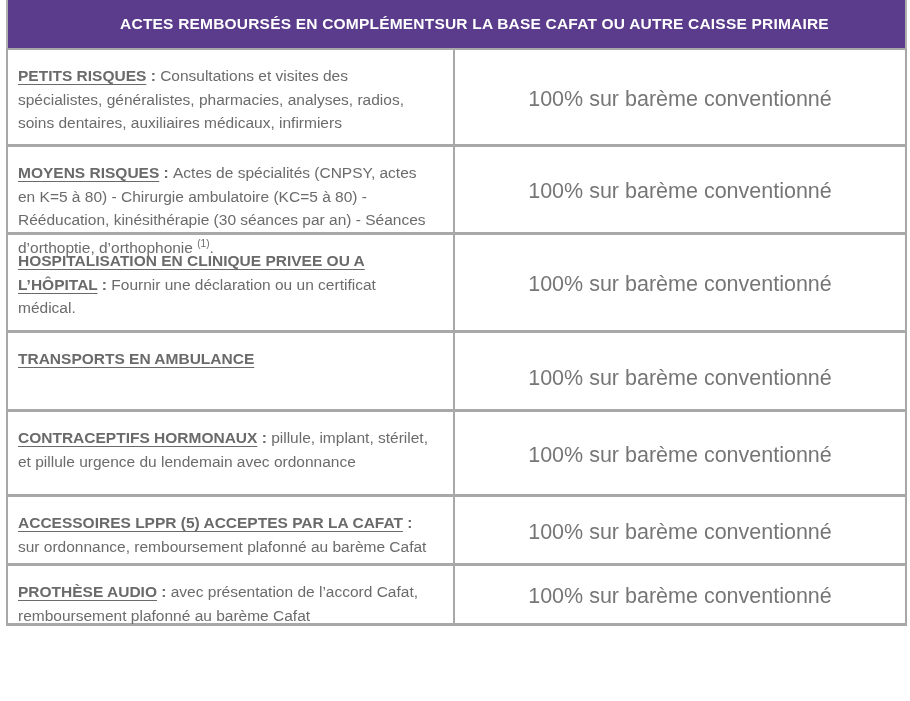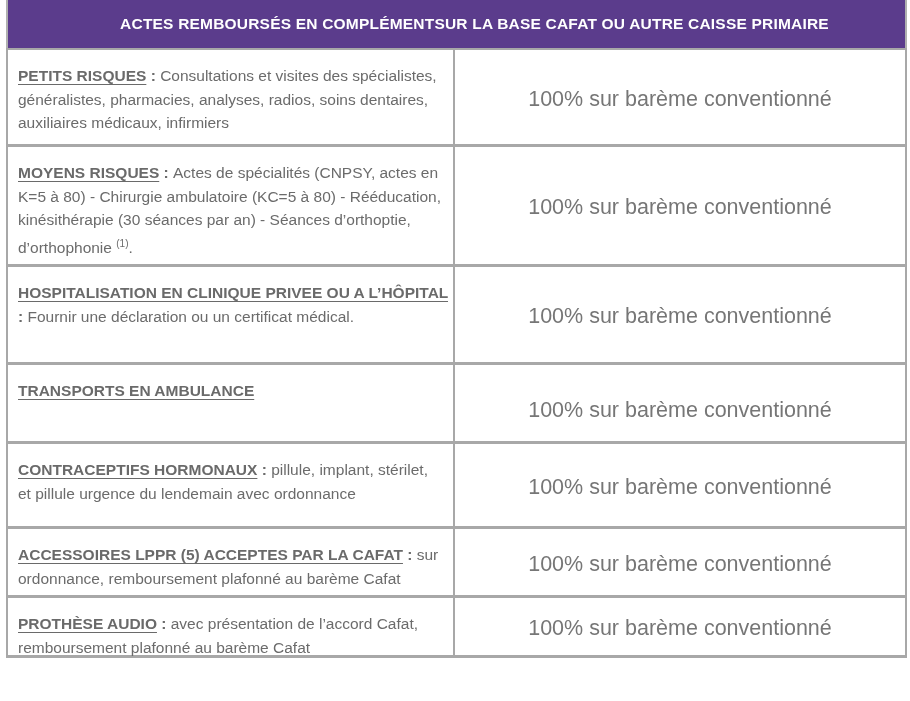--- a/index.html
+++ b/index.html
@@ -1,21 +1,21 @@
 <!DOCTYPE html>
 <html><head>
 <meta charset="utf-8">
 <style>
   html, body { margin:0; padding:0; background:#ffffff; }
   body { width:910px; height:701px; position:relative; overflow:hidden; font-family:"Liberation Sans", "DejaVu Sans", sans-serif; }
   .tbl { position:absolute; left:6px; top:0; width:901px; }
   .header { height:48px; background:#5b3c8c; color:#ffffff; display:flex; align-items:center; justify-content:center; font-weight:bold; font-size:15.5px; letter-spacing:0.2px; border-left:2px solid #b0b0b0; border-right:2px solid #b0b0b0; box-sizing:border-box;padding-left:36px; }
   .row { display:flex; border-left:2px solid #a8a8a8; border-right:2px solid #a8a8a8; border-bottom:3px solid #a8a8a8; box-sizing:border-box; }
   .row.first { border-top:2px solid #a8a8a8; }
-  .cell-left { width:447px; box-sizing:border-box; padding:14px 2px 10px 10px; border-right:2px solid #a8a8a8; color:#6b6b6b; font-size:15.5px; line-height:23.5px; }
+  .cell-left { width:447px; box-sizing:border-box; padding:14px 25px 10px 10px; border-right:2px solid #a8a8a8; color:#6b6b6b; font-size:15.5px; line-height:23.5px; }
   .cell-right { flex:1; display:flex; align-items:center; justify-content:center; color:#767676; font-weight:normal; font-size:21.5px; padding-top:4px; }
   .label { font-weight:bold; color:#6a6a6a; text-decoration:underline; text-underline-offset:3px; }
   .sep { font-weight:bold; }
   sup { font-size:10px; }
 </style>
 </head>
 <body>
 
 <div class="tbl">
   <div class="header">
@@ -24,21 +24,21 @@
 
   <div class="row first" style="height:99px">
     <div class="cell-left">
       <span class="label">PETITS RISQUES</span><span class="sep"> : </span><span>Consultations et visites des spécialistes, généralistes, pharmacies, analyses, radios, soins dentaires, auxiliaires médicaux, infirmiers</span>
     </div>
     <div class="cell-right">
       <span>100% sur barème conventionné</span>
     </div>
   </div>
 
-  <div class="row" style="height:120px">
+  <div class="row" style="height:88px">
     <div class="cell-left">
       <span class="label">MOYENS RISQUES</span><span class="sep"> : </span><span>Actes de spécialités (CNPSY, actes en K=5 à 80) - Chirurgie ambulatoire (KC=5 à 80) - Rééducation, kinésithérapie (30 séances par an) - Séances d’orthoptie, d’orthophonie </span><sup>(1)</sup><span>.</span>
     </div>
     <div class="cell-right">
       <span>100% sur barème conventionné</span>
     </div>
   </div>
 
   <div class="row" style="height:98px">
     <div class="cell-left">

